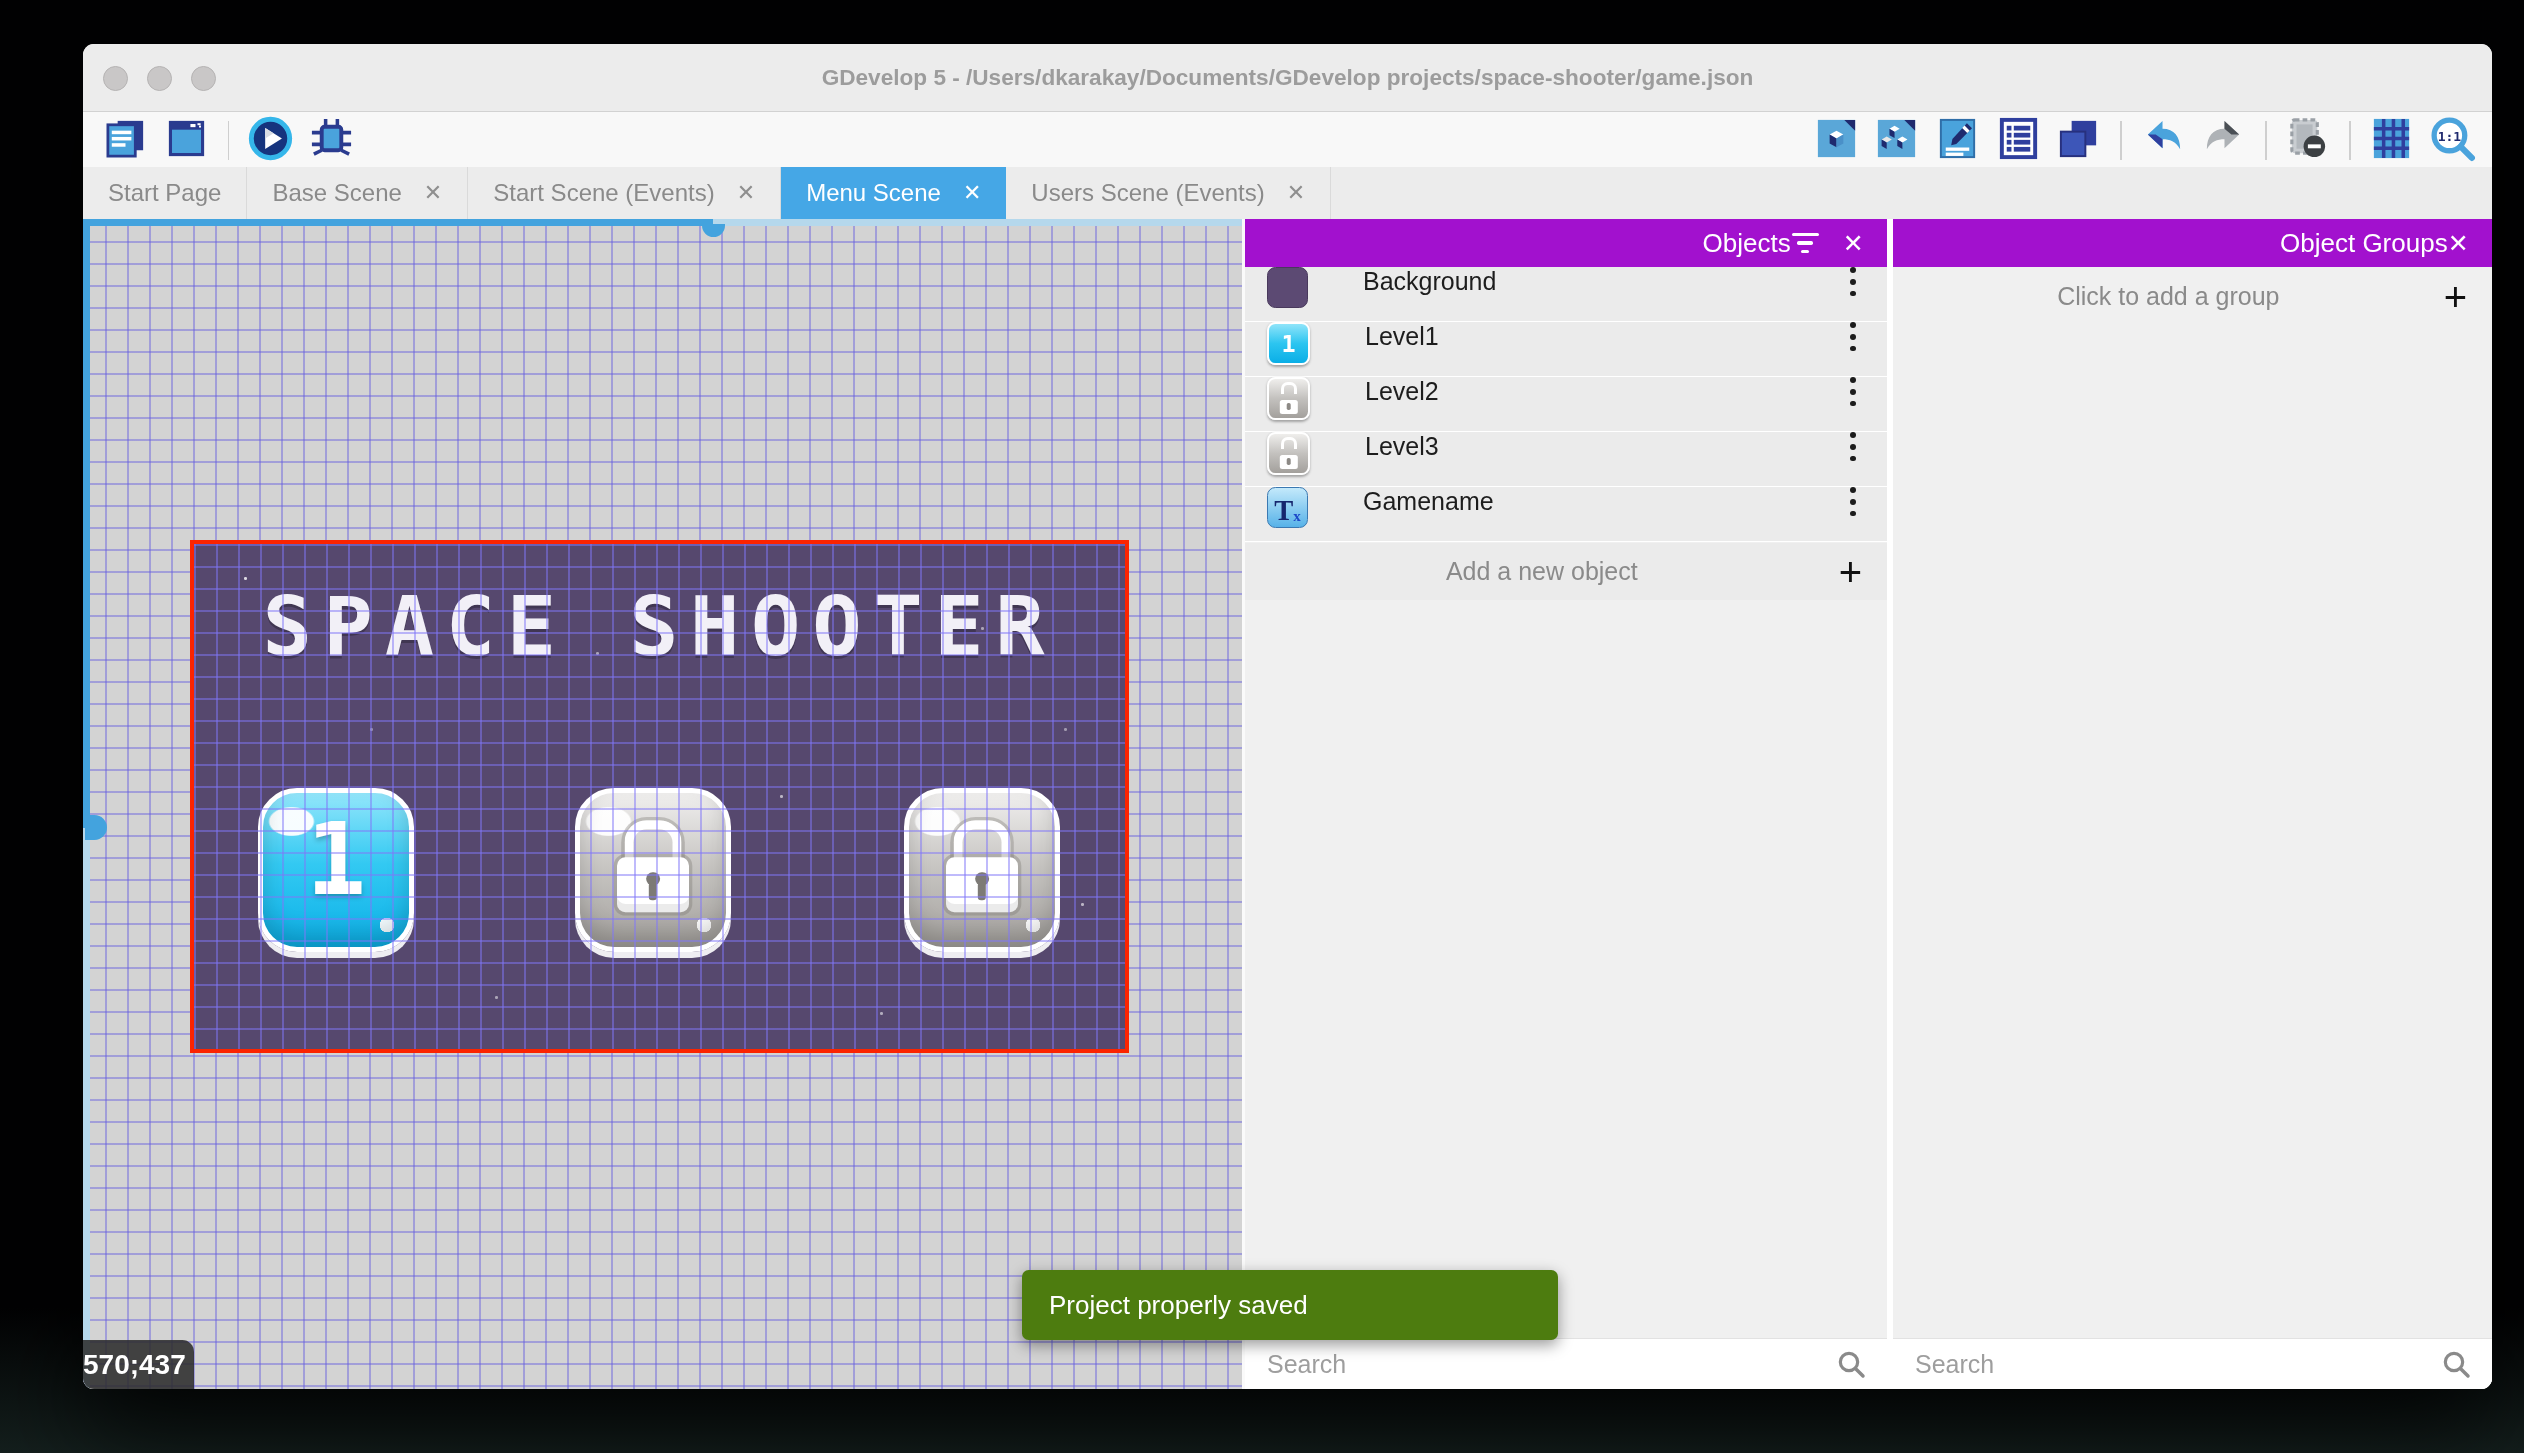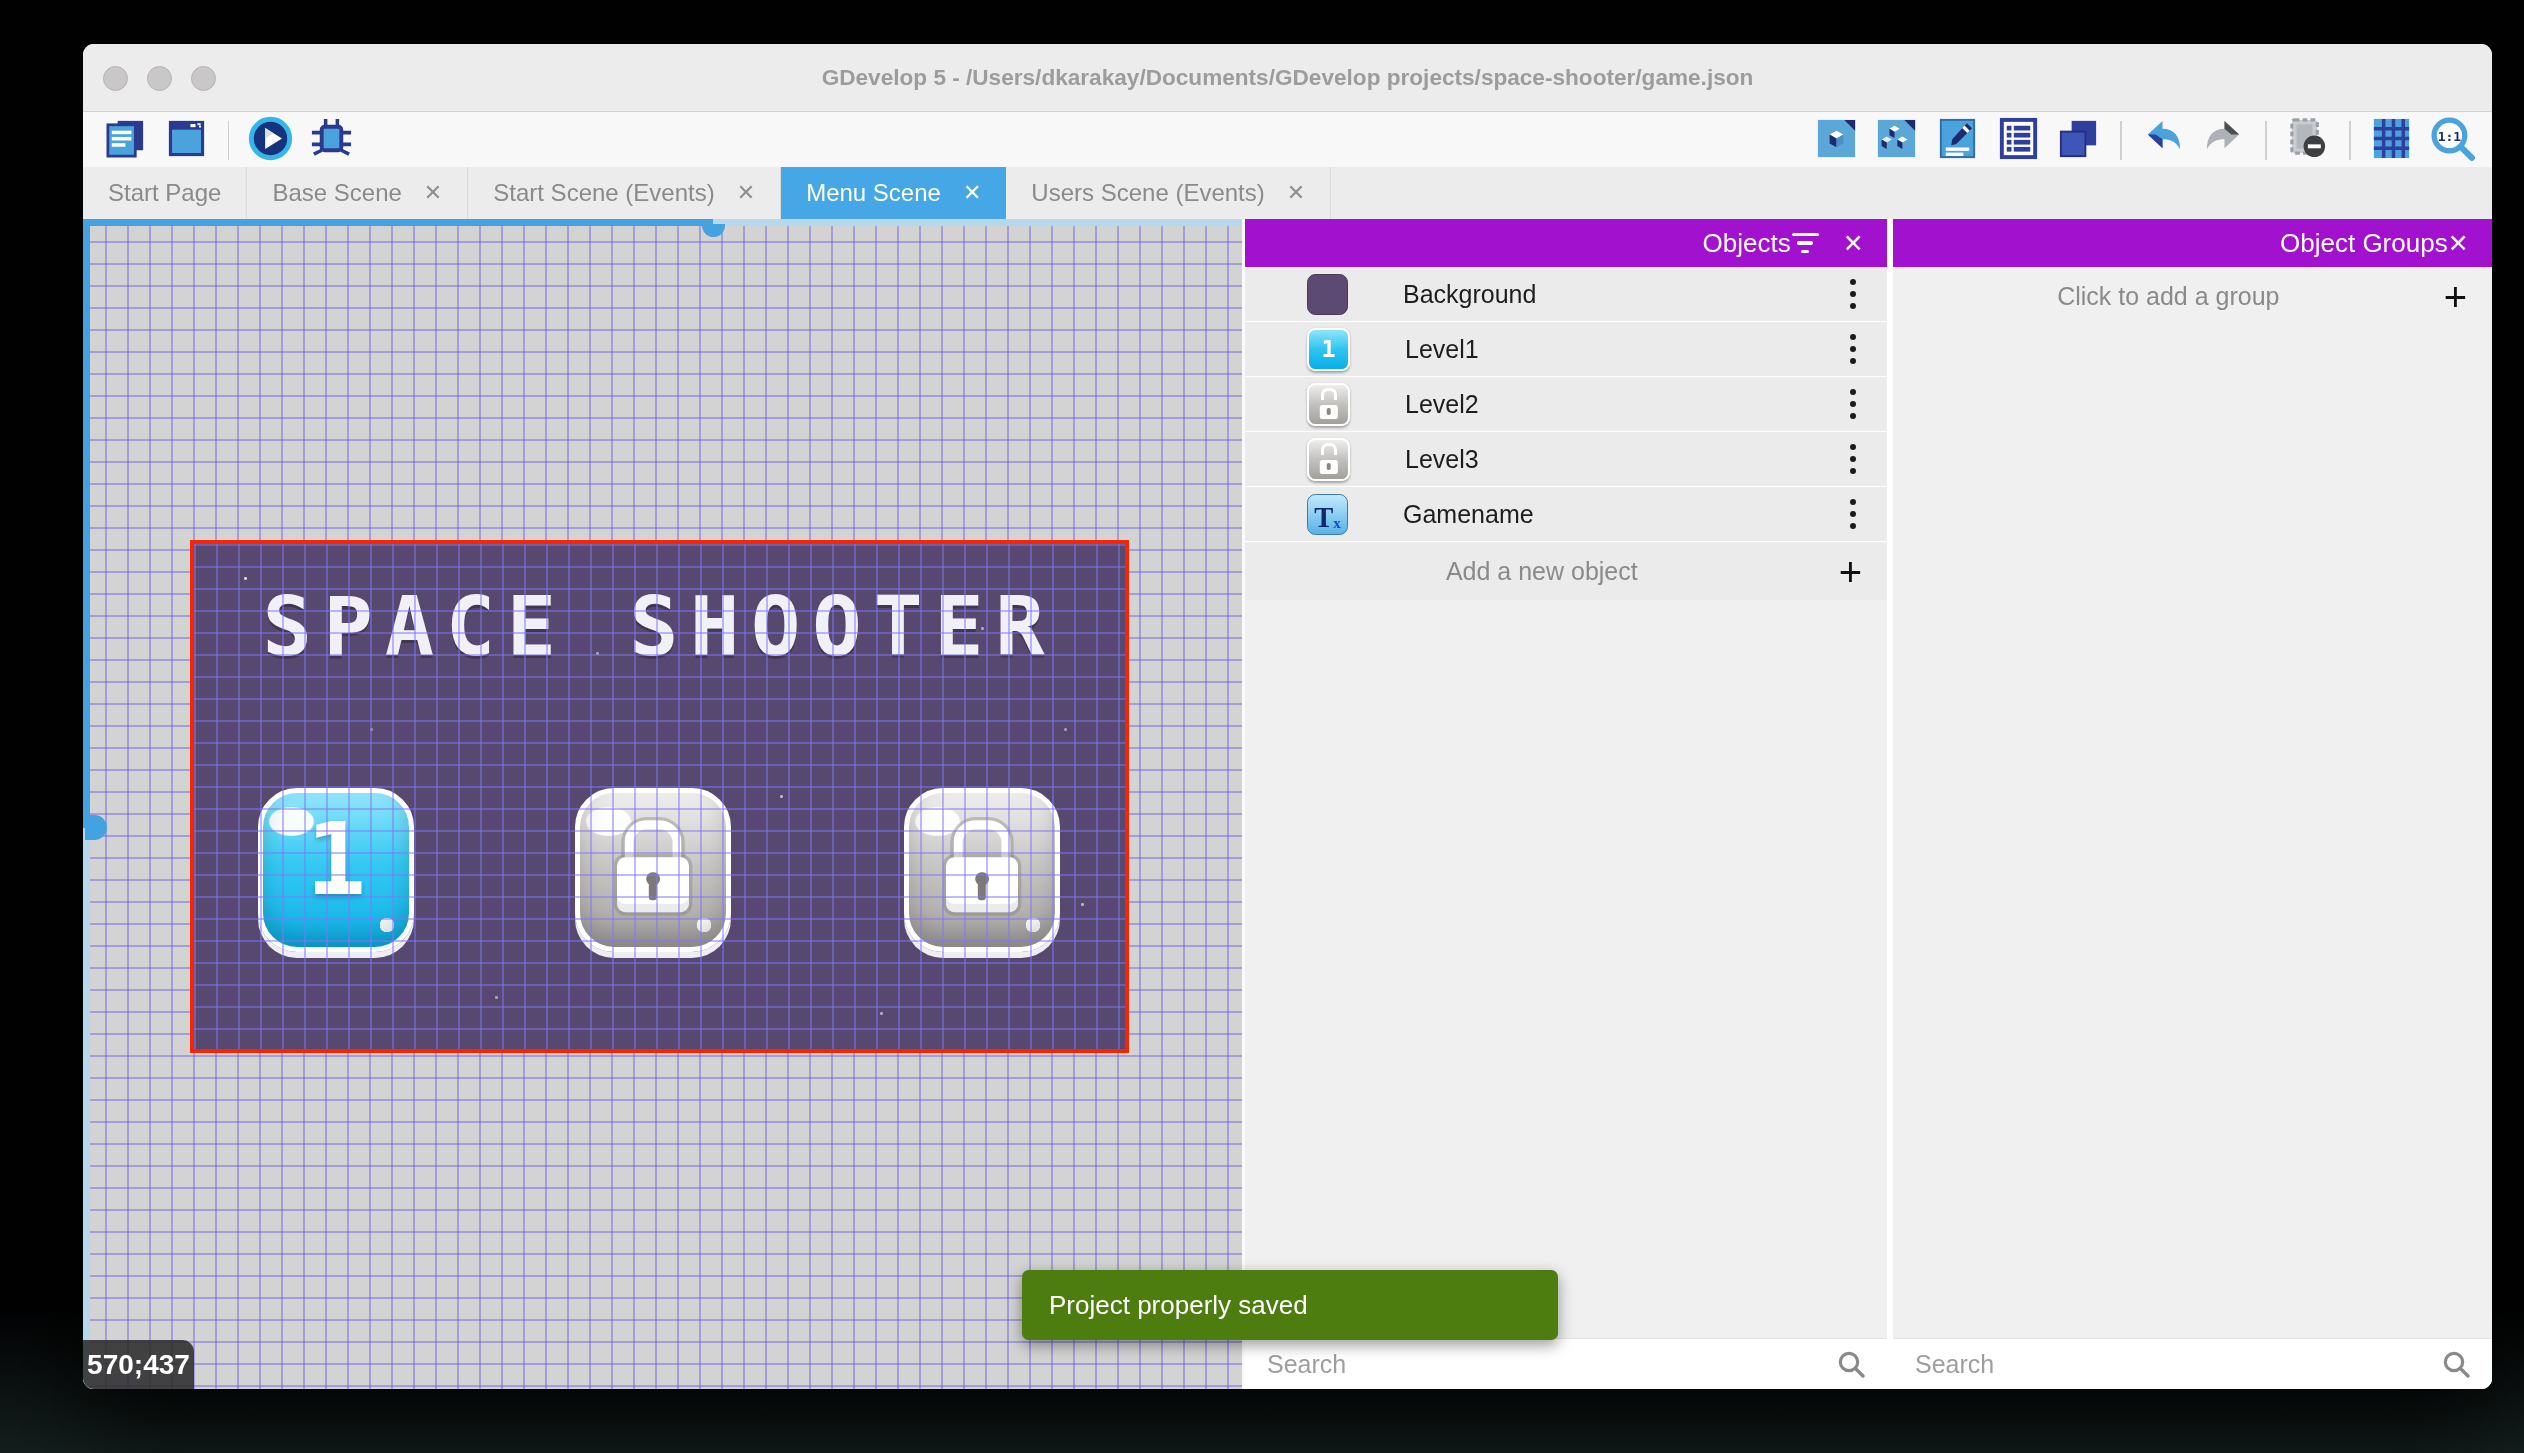--- a/index.html
+++ b/index.html
@@ -82,36 +82,36 @@
     border:9.2px solid #fff;border-bottom:none;border-radius:22px 22px 0 0;
     box-shadow:0 0 0 3.3px rgba(120,117,112,.35);}
   .lock .body{position:absolute;left:0;bottom:0;width:72px;height:55px;background:#fff;border-radius:8.4px;
     box-shadow:0 0 0 3.3px rgba(120,117,112,.35), inset 0 -8.4px 0 rgba(0,0,0,.08);}
   .lock .keyhole{position:absolute;left:50%;transform:translateX(-50%);bottom:11.7px;width:8.4px;height:18.4px;
     background:#7d7a76;border-radius:3.3px;}
   .lock .keyhole::before{content:"";position:absolute;left:50%;transform:translateX(-50%);top:-10px;
     width:13.4px;height:13.4px;border-radius:50%;background:#7d7a76;}
   .coord-badge{position:absolute;left:0;bottom:0;width:111px;height:49px;
     background:rgba(44,44,44,.88);border-top-right-radius:11.7px;color:#fff;
-    font-size:28px;font-weight:bold;line-height:49px;text-align:center;}
+    font-size:28px;font-weight:bold;line-height:49px;}
   
   .panel{position:absolute;top:0;height:1170px;background:#f0f0f0;}
   #objectsPanel{left:1159px;width:645px;border-left:3.3px solid #fafafa;box-sizing:border-box;}
   #groupsPanel{left:1810px;width:599px;}
   .panel-gap{position:absolute;top:0;left:1805px;width:5px;height:1170px;background:#fff;}
   .panel-header{position:absolute;left:0;top:0;width:100%;height:48px;background:#a211ce;
     display:flex;align-items:center;}
   .panel-title{color:#fff;font-size:26px;margin-left:20px;flex:1;text-align:right;}
   .ph-icon{color:#fff;margin-right:23.4px;cursor:pointer;display:flex;align-items:center;}
   .filter-icon{display:inline-block;width:28.5px;}
   .filter-icon i{display:block;height:3.3px;background:#fff;margin:5px auto;border-radius:1.7px;}
   .filter-icon i:nth-child(1){width:27px;} .filter-icon i:nth-child(2){width:16.7px;} .filter-icon i:nth-child(3){width:8.4px;}
   .xmark{font-size:25px;line-height:25px;color:#fff;}
   .obj-rows{position:absolute;left:0;top:48px;width:100%;}
-  .obj-row{height:54px;background:#ebebeb;border-bottom:1.7px solid #fff;display:flex;align-items:center;cursor:pointer;padding-left:40px;}
+  .obj-row{height:54px;background:#ebebeb;border-bottom:1.7px solid #fff;display:flex;align-items:flex-start;cursor:pointer;}
   .obj-thumb{width:39px;height:39px;margin-left:22px;flex:none;position:relative;border-radius:8.4px;}
   .obj-label{font-size:25px;color:#1d1d1d;margin-left:55px;flex:1;}
   .dots{width:8.4px;margin-right:28.5px;display:flex;flex-direction:column;gap:5.9px;cursor:pointer;}
   .dots i{width:5.9px;height:5.9px;border-radius:50%;background:#1c1c1c;display:block;}
   .add-row{height:57px;background:#ebebeb;display:flex;align-items:center;cursor:pointer;}
   .add-label{flex:1;text-align:center;font-size:25px;color:#8a8a8a;}
   .plus{font-size:40px;color:#111;margin-right:25px;font-weight:400;line-height:40px;}
   .empty-row{position:absolute;left:0;top:48px;width:100%;height:59px;display:flex;align-items:center;cursor:pointer;}
   .empty-label{flex:1;text-align:center;font-size:25px;color:#8a8a8a;}
   .search-row{position:absolute;left:0;bottom:0;width:100%;height:50px;background:#fff;

